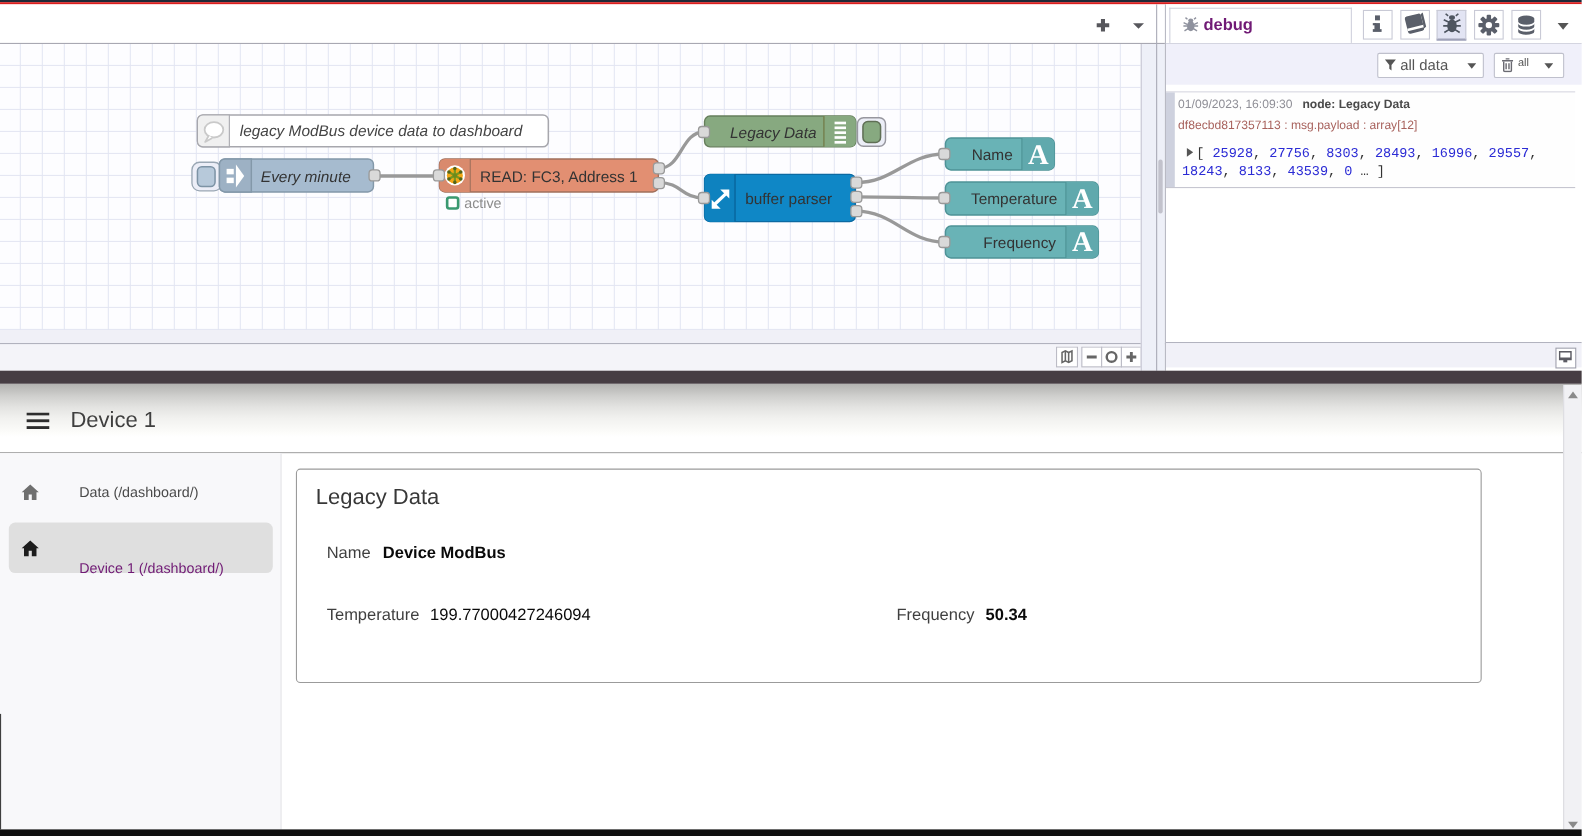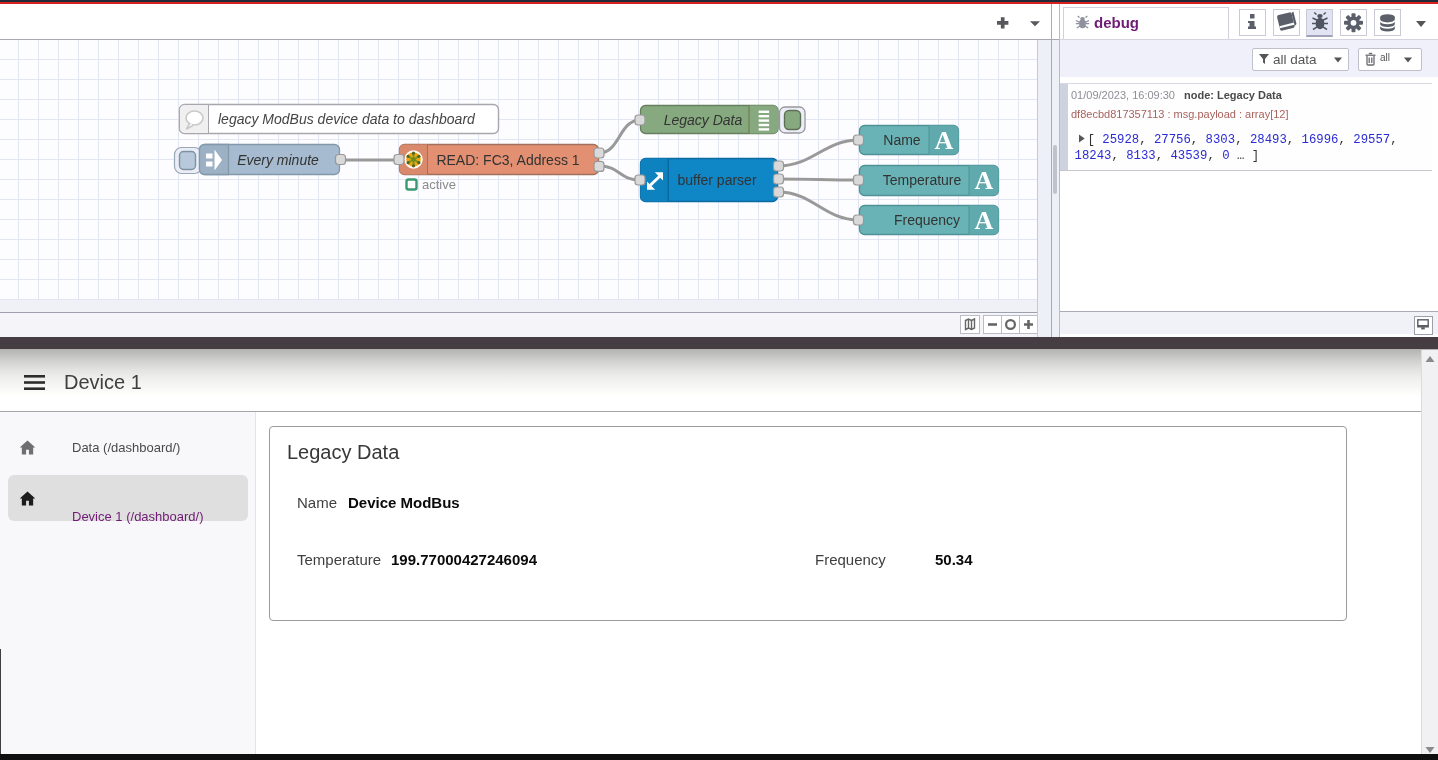--- a/index.html
+++ b/index.html
@@ -300,23 +300,23 @@
 <svg class="abs" style="left:19px;top:490px;" width="17" height="17" viewBox="0 0 24 22">
   <path d="M12 1 L1 11 h3 v10 h6 v-7 h4 v7 h6 V11 h3 z" fill="#1d1d1d"></path>
 </svg>
 <div class="abs" style="left:72px;top:490px;font-size:13px;color:#701a75;margin-top:19px;">Device 1 (/dashboard/)</div>
 
 <div class="abs" style="left:269px;top:426px;width:1078px;height:195px;background:#fff;border:1px solid #9b9b9b;border-radius:4px;box-sizing:border-box;"></div>
 <div class="abs" style="left:287px;top:441px;font-size:20px;color:#383838;">Legacy Data</div>
 <div class="abs" style="left:297px;top:494px;font-size:15px;color:#3f3f3f;">Name</div>
 <div class="abs" style="left:348px;top:494px;font-size:15px;font-weight:bold;color:#0a0a0a;">Device ModBus</div>
 <div class="abs" style="left:297px;top:551px;font-size:15px;color:#3f3f3f;">Temperature</div>
-<div class="abs" style="left:391px;top:551px;font-size:15px;font-weight:bold;color:#0a0a0a;">199.77000427246094</div>
+<div class="abs" style="left:391px;top:551px;font-size:15px;font-weight:normal;color:#0a0a0a;">199.77000427246094</div>
 <div class="abs" style="left:815px;top:551px;font-size:15px;color:#3f3f3f;">Frequency</div>
-<div class="abs" style="left:896px;top:551px;font-size:15px;font-weight:bold;color:#0a0a0a;margin-left:39px;">50.34</div>
+<div class="abs" style="left:896px;top:551px;font-size:15px;font-weight:bold;color:#0a0a0a;">50.34</div>
 
 <div class="abs" style="left:1421px;top:350px;width:17px;height:404px;background:#f1f1f4;border-left:1px solid #dcdce0;box-sizing:border-box;"></div>
 <svg class="abs" style="left:1425px;top:355px;" width="10" height="8" viewBox="0 0 10 8">
   <path d="M5 1 l4.5 6 h-9 z" fill="#8a8a8a"></path>
 </svg>
 <svg class="abs" style="left:1425px;top:746px;" width="10" height="8" viewBox="0 0 10 8">
   <path d="M5 7 l4.5 -6 h-9 z" fill="#8a8a8a"></path>
 </svg>
 
 <div class="abs" style="left:0;top:649px;width:1px;height:105px;background:#3f3f3f;"></div>

